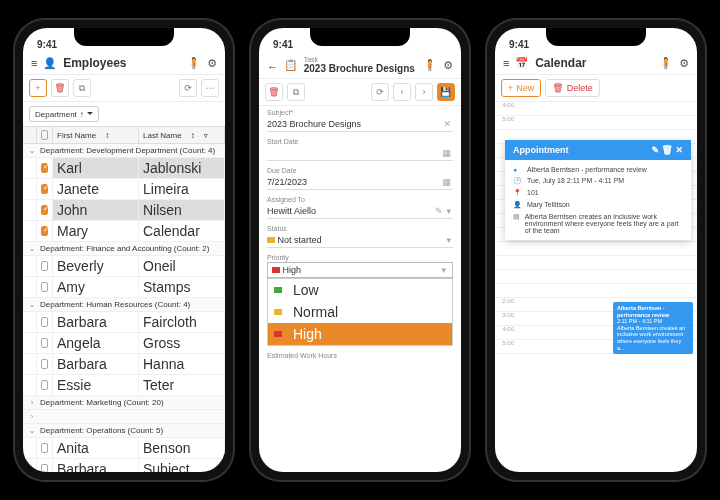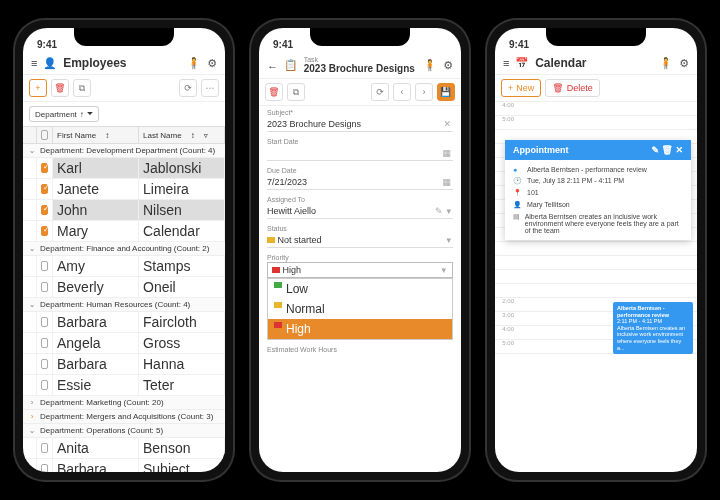--- a/index.html
+++ b/index.html
@@ -33,21 +33,21 @@
   .caret.o{color:#e88a2a}
   .hi{background:#ddd}
   
   .section{padding:4px 8px;background:#f7f7f7;border-top:1px solid #eee;border-bottom:1px solid #eee;font-size:9px;color:#666}
   .field{padding:3px 8px}
   .flabel{font-size:7px;color:#888;margin-bottom:1px}
   .finput{display:flex;align-items:center;border-bottom:1px solid #ddd;padding:2px 0;font-size:9px}
   .finput .val{flex:1}
   .finput .ic{color:#aaa;font-size:9px;padding:0 2px}
   .dd{border:1px solid #ccc;background:#fff}
-  .dd .opt{padding:3px 6px;display:flex;align-items:flex-start;gap:4px;font-size:12px}
+  .dd .opt{padding:3px 6px;display:flex;align-items:center;gap:11px;font-size:14px}
   .dd .opt.sel{background:#e88a2a;color:#fff}
   .flag{width:8px;height:6px;display:inline-block}
   .flag.low{background:#4a4}
   .flag.norm{background:#e8b52a}
   .flag.high{background:#d33}
   
   .cal{flex:1;overflow:hidden;position:relative;font-size:7px}
   .slot{display:flex;border-bottom:1px solid #eee;height:14px}
   .slot .t{width:22px;text-align:right;color:#aaa;padding-right:3px;font-size:6px}
   .popup{position:absolute;top:38px;left:10px;right:6px;background:#fff;border-radius:0;box-shadow:0 2px 8px rgba(0,0,0,.2);overflow:hidden}
@@ -147,31 +147,31 @@
         </div>
         <div class="grp">
           <span class="caret ">⌄</span>
           <span>Department: Finance and Accounting (Count: 2)</span>
         </div>
         <div class="row">
           <div class="rcell c0"></div>
           <div class="rcell c1">
             <span class="cb "></span>
           </div>
+          <div class="rcell c2 ">Beverly</div>
+          <div class="rcell c3 ">Oneil</div>
+        </div>
+        <div class="row">
+          <div class="rcell c0"></div>
+          <div class="rcell c1">
+            <span class="cb "></span>
+          </div>
           <div class="rcell c2 ">Amy</div>
           <div class="rcell c3 ">Stamps</div>
         </div>
-        <div class="row">
-          <div class="rcell c0"></div>
-          <div class="rcell c1">
-            <span class="cb "></span>
-          </div>
-          <div class="rcell c2 ">Beverly</div>
-          <div class="rcell c3 ">Oneil</div>
-        </div>
         <div class="grp">
           <span class="caret ">⌄</span>
           <span>Department: Human Resources (Count: 4)</span>
         </div>
         <div class="row">
           <div class="rcell c0"></div>
           <div class="rcell c1">
             <span class="cb "></span>
           </div>
           <div class="rcell c2 ">Barbara</div>
@@ -200,21 +200,20 @@
           </div>
           <div class="rcell c2 ">Essie</div>
           <div class="rcell c3 ">Teter</div>
         </div>
         <div class="grp">
           <span class="caret ">›</span>
           <span>Department: Marketing (Count: 20)</span>
         </div>
         <div class="grp">
           <span class="caret o">›</span>
-          <span>Department: Mergers and Acquisitions (Count: 3)</span>
         </div>
         <div class="grp">
           <span class="caret ">⌄</span>
           <span>Department: Operations (Count: 5)</span>
         </div>
         <div class="row">
           <div class="rcell c0"></div>
           <div class="rcell c1">
             <span class="cb "></span>
           </div>

